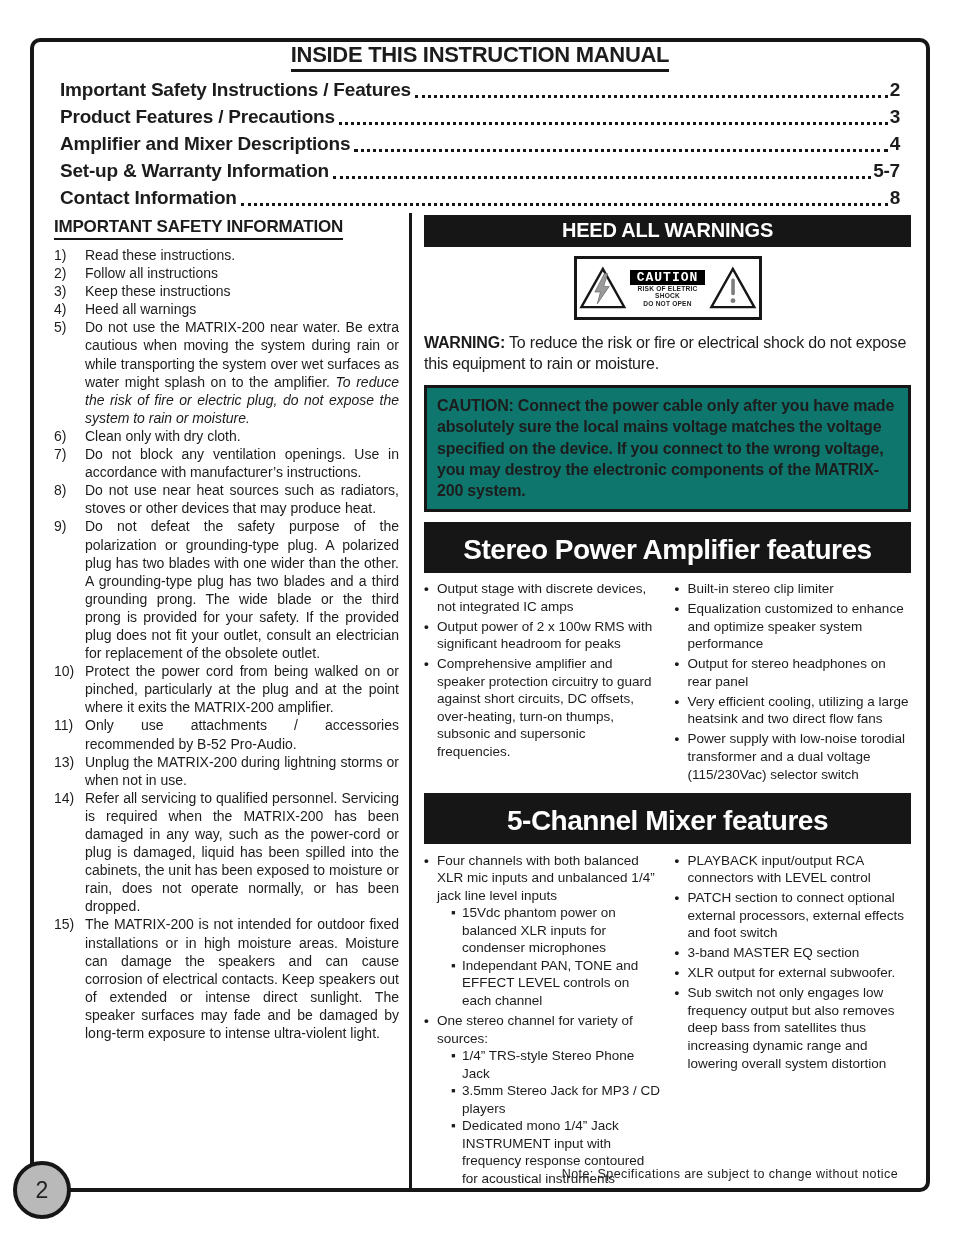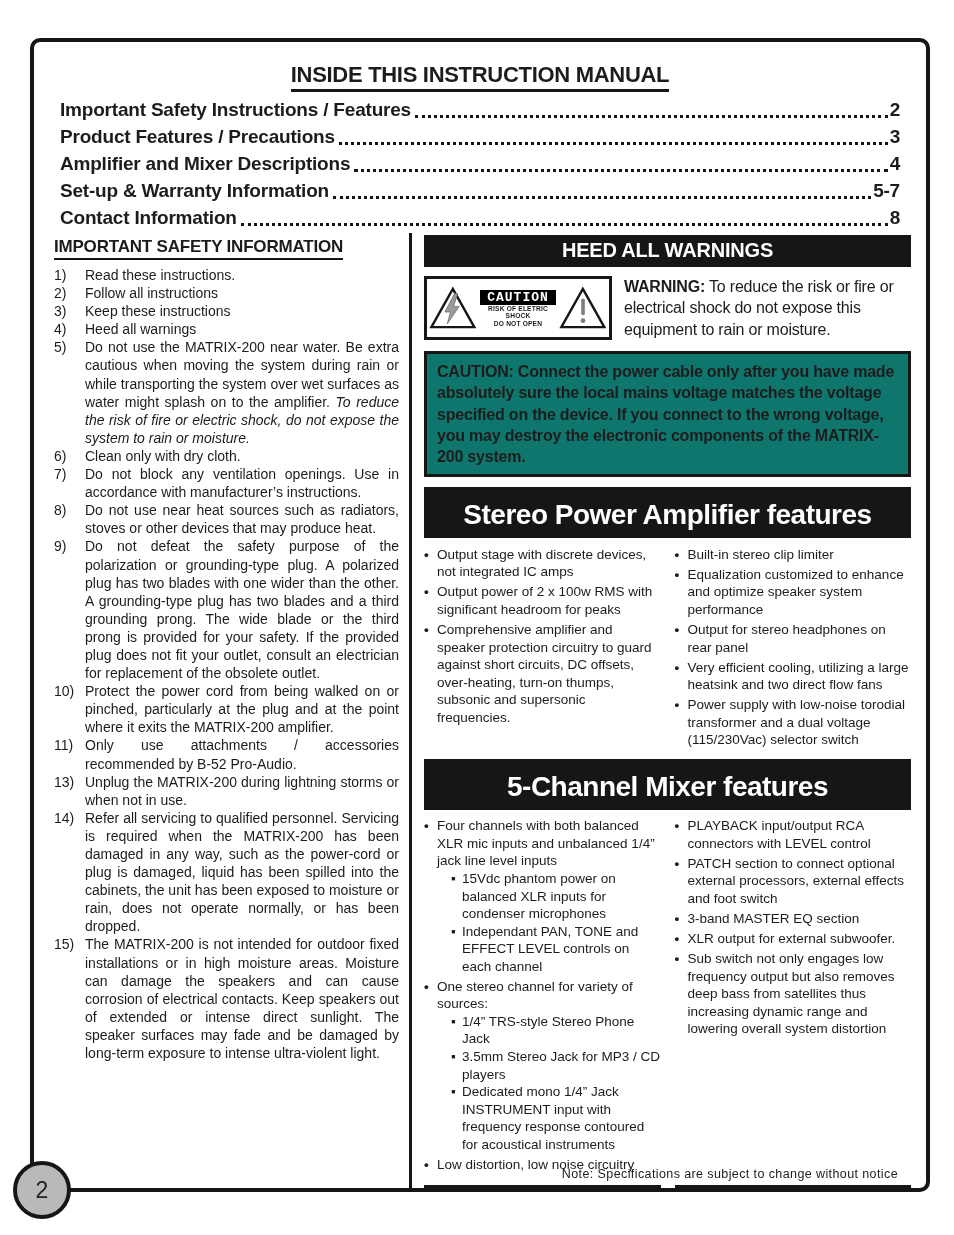--- a/index.html
+++ b/index.html
@@ -7,21 +7,21 @@
     width:954px; height:1235px; position:relative; background:#ffffff;
     font-family:"Liberation Sans", sans-serif; color:#1c1c1c;
     -webkit-font-smoothing:antialiased;
   }
   .manual-box {
     position:absolute; left:30px; top:38px; width:900px; height:1154px;
     border:4px solid #161616; border-radius:10px; box-sizing:border-box;
     overflow:hidden; background:#fff;
   }
   
-  .toc { padding:20px 26px 2px 26px; }
+  .toc { padding:0 26px 2px 26px; }
   .toc-title { text-align:center; font-weight:bold; font-size:22px; letter-spacing:-0.3px; }
   .toc-title span { display:inline-block; border-bottom:3px solid #161616; padding-bottom:1px; }
   .toc-list { margin-top:4px; }
   .toc-row { display:flex; align-items:flex-end; font-weight:bold; font-size:19px; line-height:27px; letter-spacing:-0.2px; }
   .toc-dots { flex:1; border-bottom:3px dotted #161616; margin:0 2px 5px 4px; }
   
   .columns { display:flex; align-items:stretch; }
   .col-left { width:375px; box-sizing:border-box; padding:4px 10px 0 20px; }
   .col-right { flex:1; border-left:3px solid #161616; box-sizing:border-box; padding:2px 15px 0 12px; min-width:0; }
   
@@ -30,21 +30,21 @@
   .safety-list { margin-top:6px; }
   .num-item { display:flex; font-size:14px; line-height:18.1px; }
   .num { width:31px; flex:none; }
   .num-text { flex:1; text-align:justify; }
   
   .banner { background:#161616; color:#fff; font-weight:bold; text-align:center; }
   .banner-sm { font-size:20px; padding:4px 0 5px; letter-spacing:-0.2px; }
   .banner-lg { font-size:28px; padding:12px 0 7px; letter-spacing:-0.5px; margin-top:10px; }
   .banner-half { font-size:25px; padding:3px 0 6px; letter-spacing:-0.5px; }
   
-  .warn-row { display:flex; gap:12px; margin-top:9px; align-items:center; }
+  .warn-row { display:flex; gap:12px; margin-top:9px; align-items:center;flex-direction:column; }
   .caution-graphic {
     width:188px; height:64px; border:3px solid #161616; box-sizing:border-box;
     display:flex; align-items:center; justify-content:space-around; padding:2px; flex:none; background:#fff;
   }
   .cg-center { text-align:center; line-height:1.05; }
   .cg-caution { background:#000; color:#fff; font-family:"Liberation Mono", monospace; font-weight:bold; font-size:13px; padding:1px 7px; letter-spacing:1px; display:inline-block; }
   .cg-line { font-size:6.6px; font-weight:bold; letter-spacing:0.2px; margin-top:1px; }
   .warn-text { flex:1; font-size:16px; line-height:1.32; letter-spacing:-0.2px; }
   .warn-text b { font-weight:bold; }
   
@@ -128,21 +128,21 @@
           <div class="num-item">
             <span class="num">3)</span>
             <span class="num-text">Keep these instructions</span>
           </div>
           <div class="num-item">
             <span class="num">4)</span>
             <span class="num-text">Heed all warnings</span>
           </div>
           <div class="num-item">
             <span class="num">5)</span>
-            <span class="num-text">Do not use the MATRIX-200 near water. Be extra cautious when moving the system during rain or while transporting the system over wet surfaces as water might splash on to the amplifier.<i> To reduce the risk of fire or electric shock, do not expose the system to rain or moisture.</i></span>
+            <span class="num-text">Do not use the MATRIX-200 near water. Be extra cautious when moving the system during rain or while transporting the system over wet surfaces as water might splash on to the amplifier.<i> To reduce the risk of fire or electric plug, do not expose the system to rain or moisture.</i></span>
           </div>
           <div class="num-item">
             <span class="num">6)</span>
             <span class="num-text">Clean only with dry cloth.</span>
           </div>
           <div class="num-item">
             <span class="num">7)</span>
             <span class="num-text">Do not block any ventilation openings. Use in accordance with manufacturer’s instructions.</span>
           </div>
           <div class="num-item">

